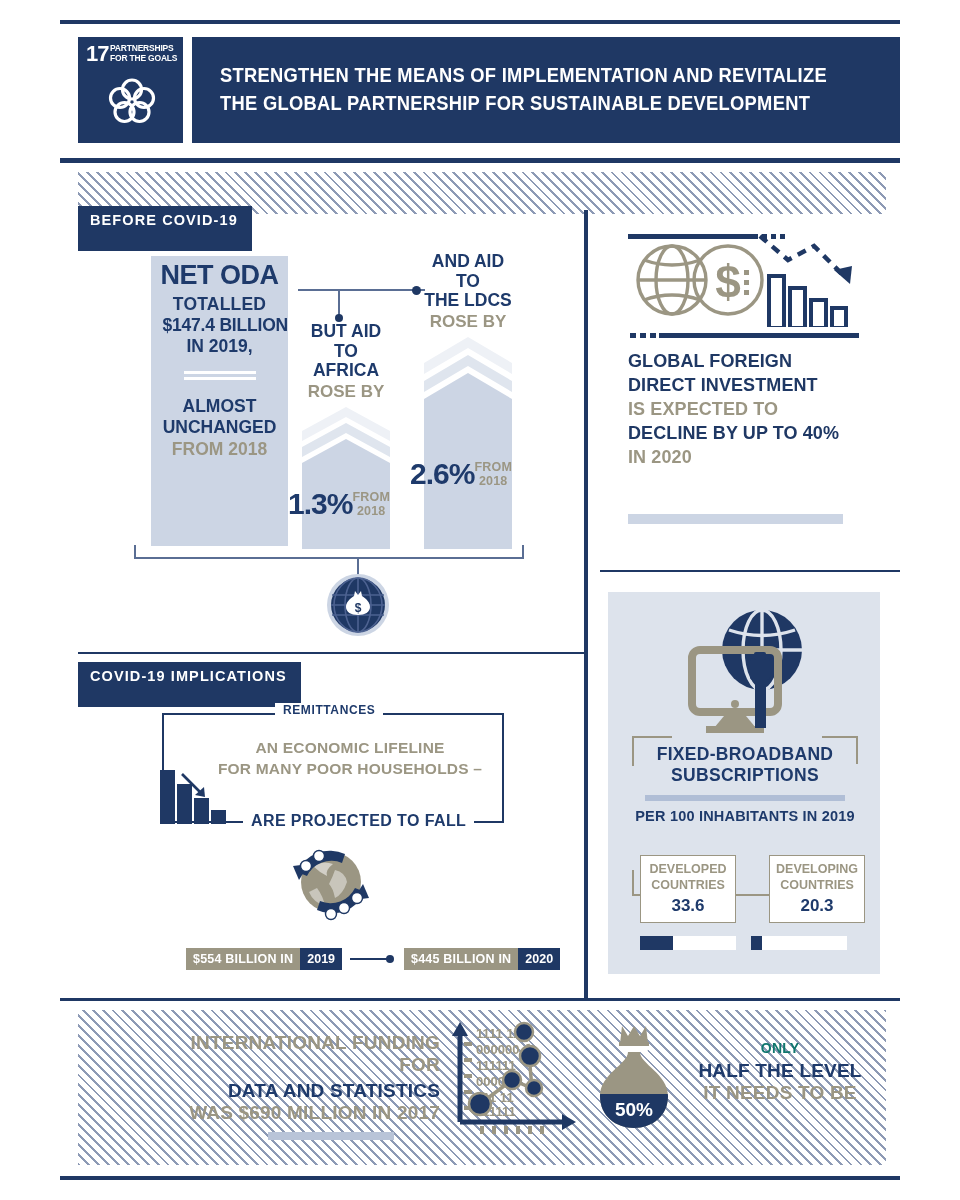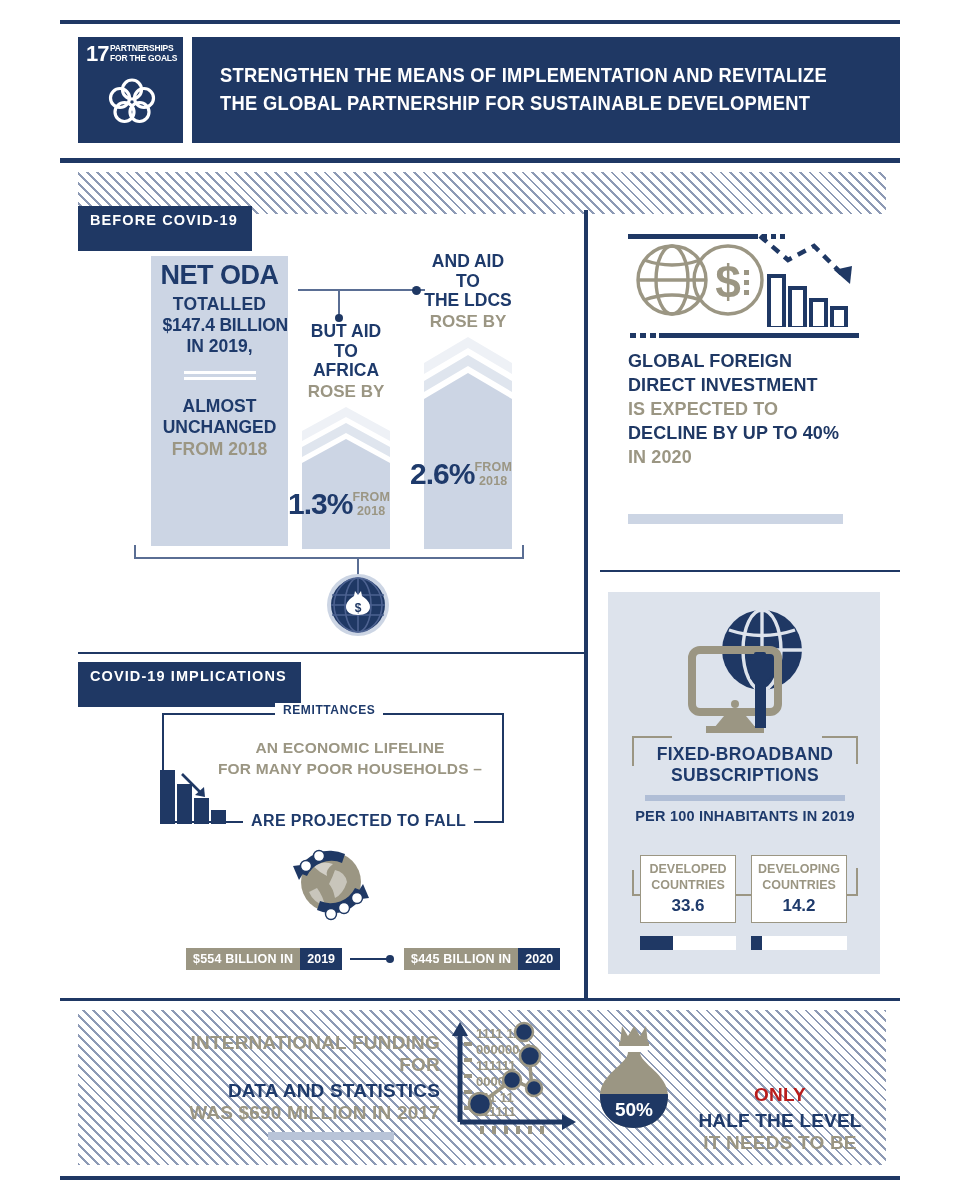--- a/index.html
+++ b/index.html
@@ -155,21 +155,21 @@
     content:""; position:absolute; left:38px; top:-2px; width:150px; height:4px; background:#dde3ec;
   }
   .bb-bracket::after {
     content:""; position:absolute; left:-2px; top:28px; width:4px; height:104px; background:#dde3ec;
   }
   .bb-bracket-rmask { position:absolute; left:856px; top:764px; width:4px; height:104px; background:#dde3ec; }
   .bb-head { position:absolute; left:620px; top:744px; width:250px; text-align:center; }
   .bb-head .t { font-size:17.5px; font-weight:bold; line-height:1.2; letter-spacing:0.3px; }
   .bb-head .bar { width:200px; height:6px; background:#b0bed6; margin:9px auto 7px auto; }
   .bb-head .s { font-size:14.5px; font-weight:bold; letter-spacing:0.2px; }
-  .bb-cards { position:absolute; left:640px; top:855px; display:flex; gap:15px; }
+  .bb-cards { position:absolute; left:640px; top:855px; display:flex; gap:33px; }
   .bb-card {
     width:96px; height:68px; background:#fff; border:1.5px solid #9b9683;
     display:flex; flex-direction:column; align-items:center; justify-content:center;
   }
   .bb-card .n1 { font-size:12.5px; font-weight:bold; color:#9b9683; line-height:1.25; }
   .bb-card .n2 { font-size:12.5px; font-weight:bold; color:#9b9683; line-height:1.25; }
   .bb-card .v  { font-size:17px; font-weight:bold; margin-top:3px; }
   .bb-meters { position:absolute; left:640px; top:936px; display:flex; gap:15px; }
   .bb-meter { width:96px; height:14px; background:#fff; }
   .bb-meter i { display:block; height:100%; background:#1f3864; }
@@ -177,21 +177,21 @@
   
   .foot-hatch { position:absolute; left:78px; top:1010px; width:808px; height:155px; }
   .foot-left { position:absolute; left:150px; top:1032px; width:290px; text-align:right; }
   .foot-left .a { font-size:19px; font-weight:bold; color:#9b9683; letter-spacing:0.2px; }
   .foot-left .b { font-size:19px; font-weight:bold; letter-spacing:0.2px; margin-top:4px;}
   .foot-left .c { font-size:19px; font-weight:bold; color:#9b9683; letter-spacing:0.2px; margin-top:0;}
   .foot-left .bar { width:126px; height:8px; background:#b9c4d8; margin:8px 0 0 auto; margin-right:46px;}
   .foot-icon { position:absolute; left:450px; top:1018px; }
   .foot-bag { position:absolute; left:592px; top:1022px; }
   .foot-right { position:absolute; left:680px; top:1040px; width:200px; text-align:center; }
-  .foot-right .a { font-size:19px; font-weight:bold; color:#b91c1c; letter-spacing:0.2px;margin-top:44px; }
+  .foot-right .a { font-size:14px; font-weight:bold; color:#0f766e; letter-spacing:0.2px; }
   .foot-right .b { font-size:19px; font-weight:bold; letter-spacing:0.2px; margin-top:4px;}
   .foot-right .c { font-size:19px; font-weight:bold; color:#9b9683; letter-spacing:0.2px; }
 </style>
 </head>
 <body>
 
 <div class="rule-top"></div>
 <div class="rule-bottom"></div>
 
 <div class="sdg-badge">
@@ -453,21 +453,21 @@
 
 <div class="bb-cards">
   <div class="bb-card">
     <div class="n1">DEVELOPED</div>
     <div class="n2">COUNTRIES</div>
     <div class="v">33.6</div>
   </div>
   <div class="bb-card">
     <div class="n1">DEVELOPING</div>
     <div class="n2">COUNTRIES</div>
-    <div class="v">14.2</div>
+    <div class="v">20.3</div>
   </div>
 </div>
 
 <div class="bb-meters">
   <div class="bb-meter">
     <i style="width:34%"></i>
   </div>
   <div class="bb-meter">
     <i style="width:11%"></i>
   </div>

